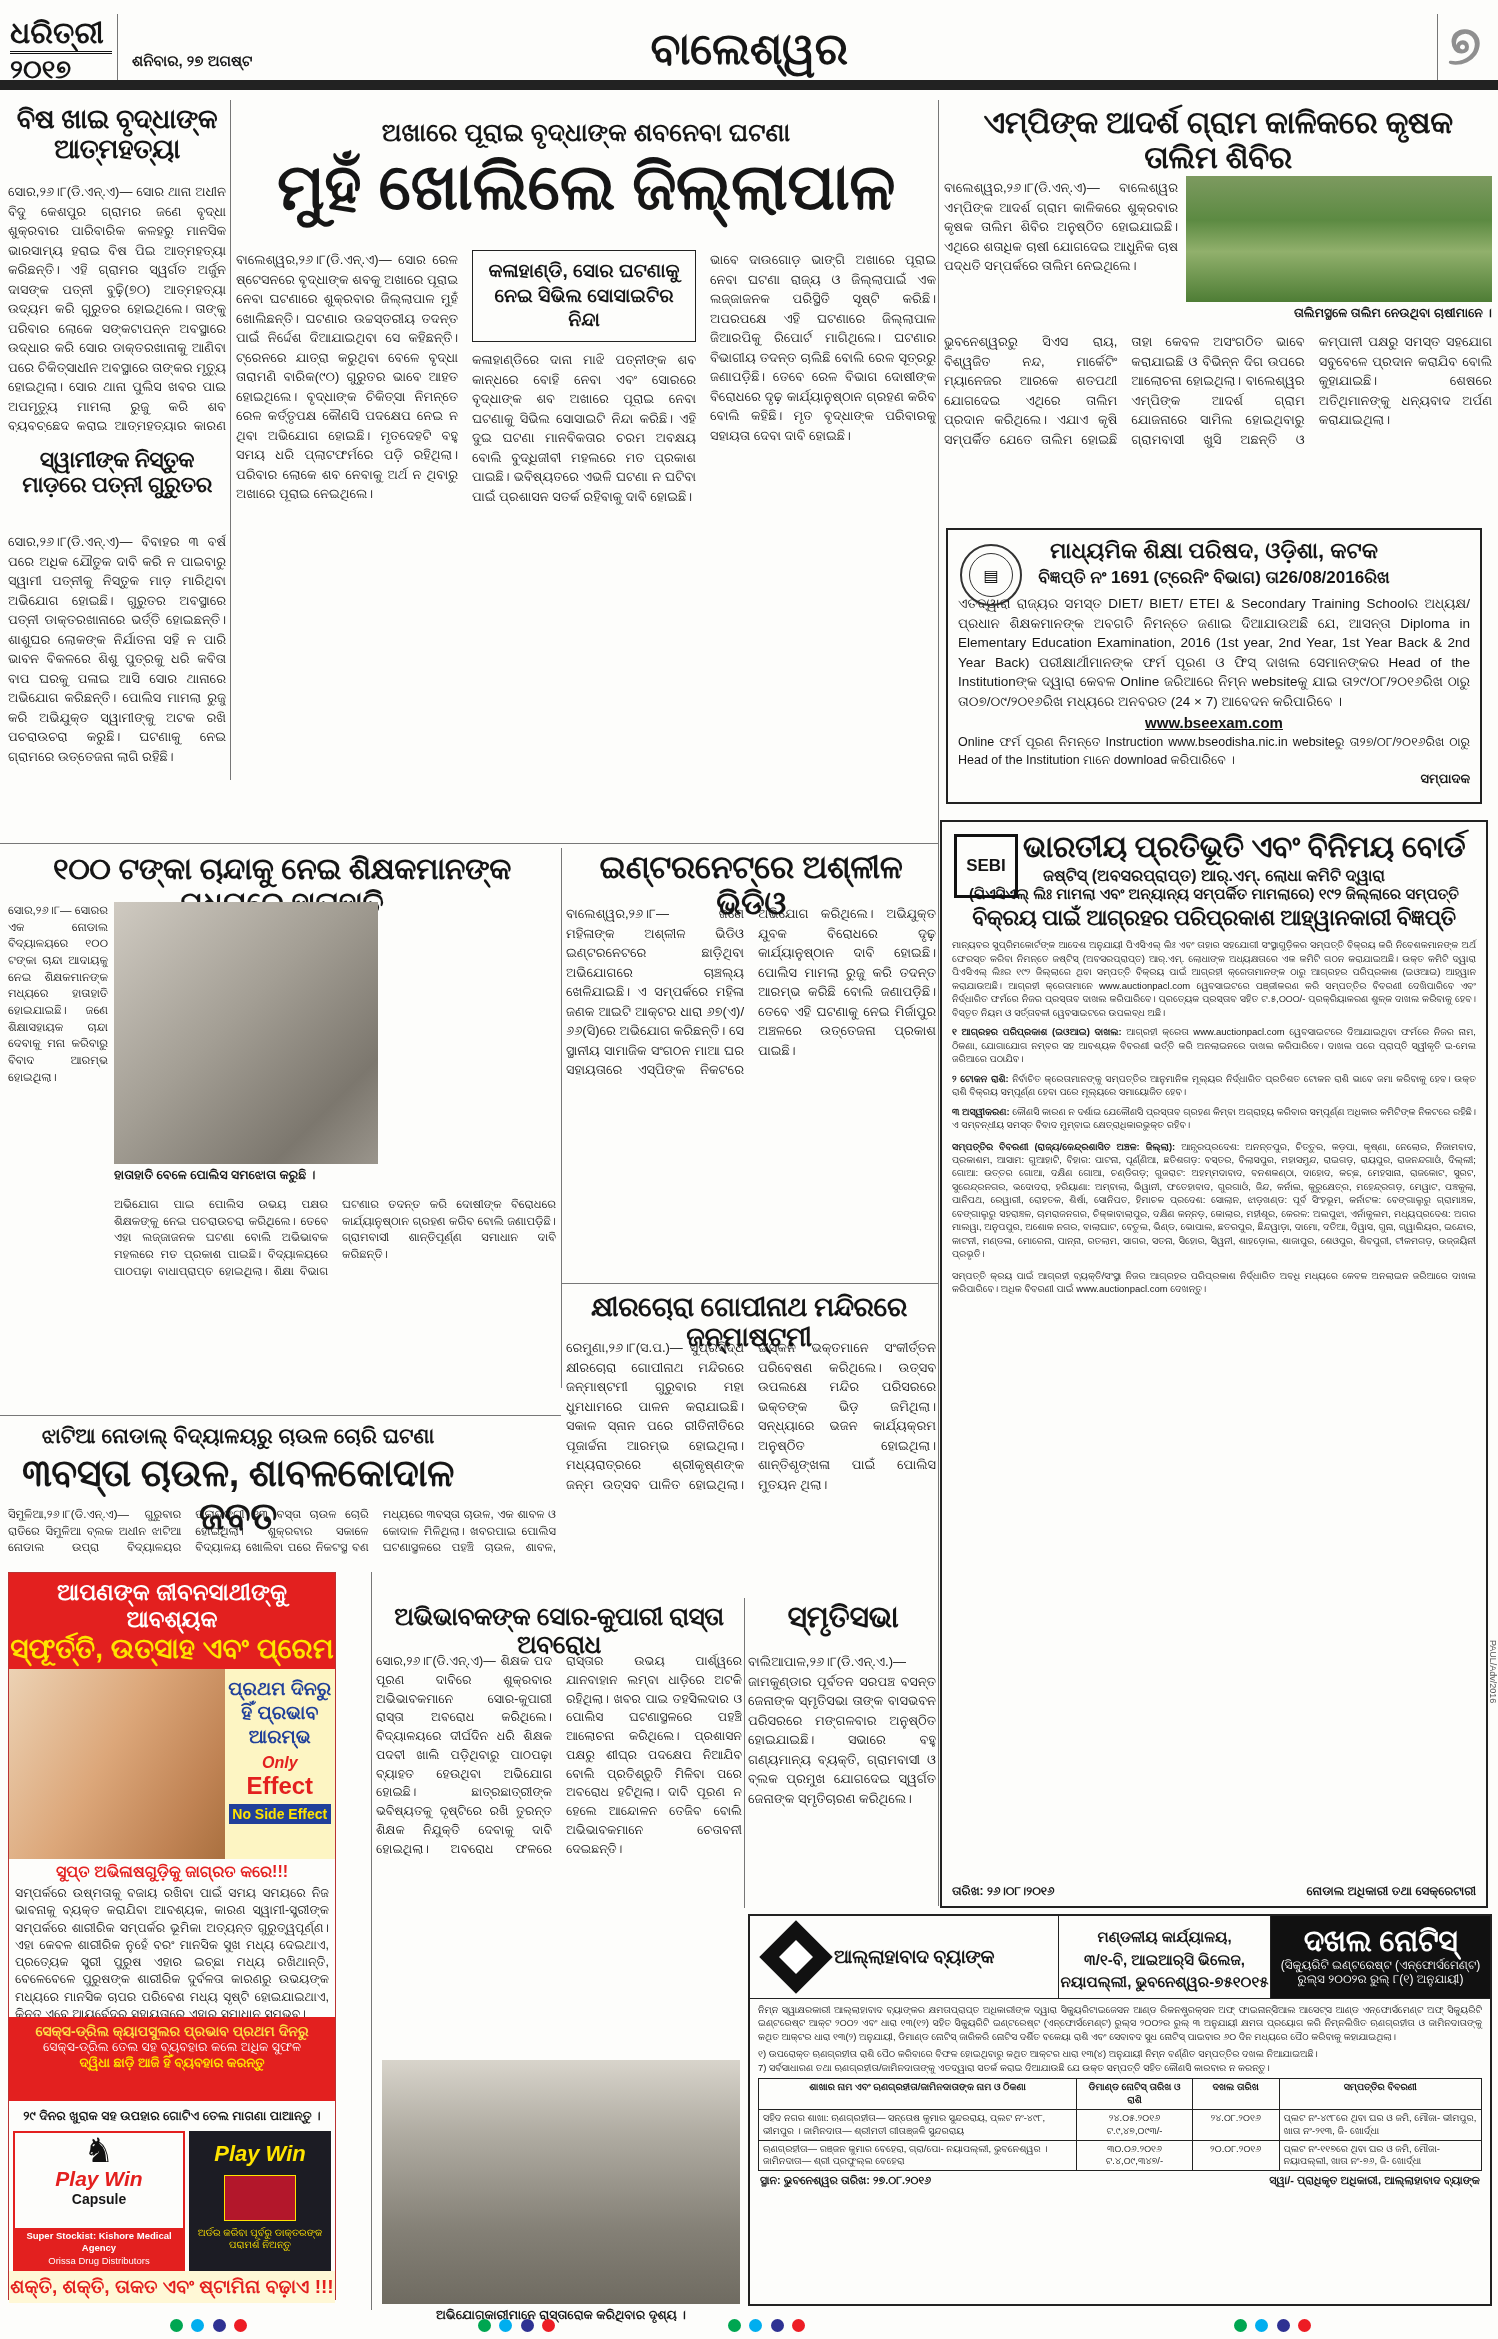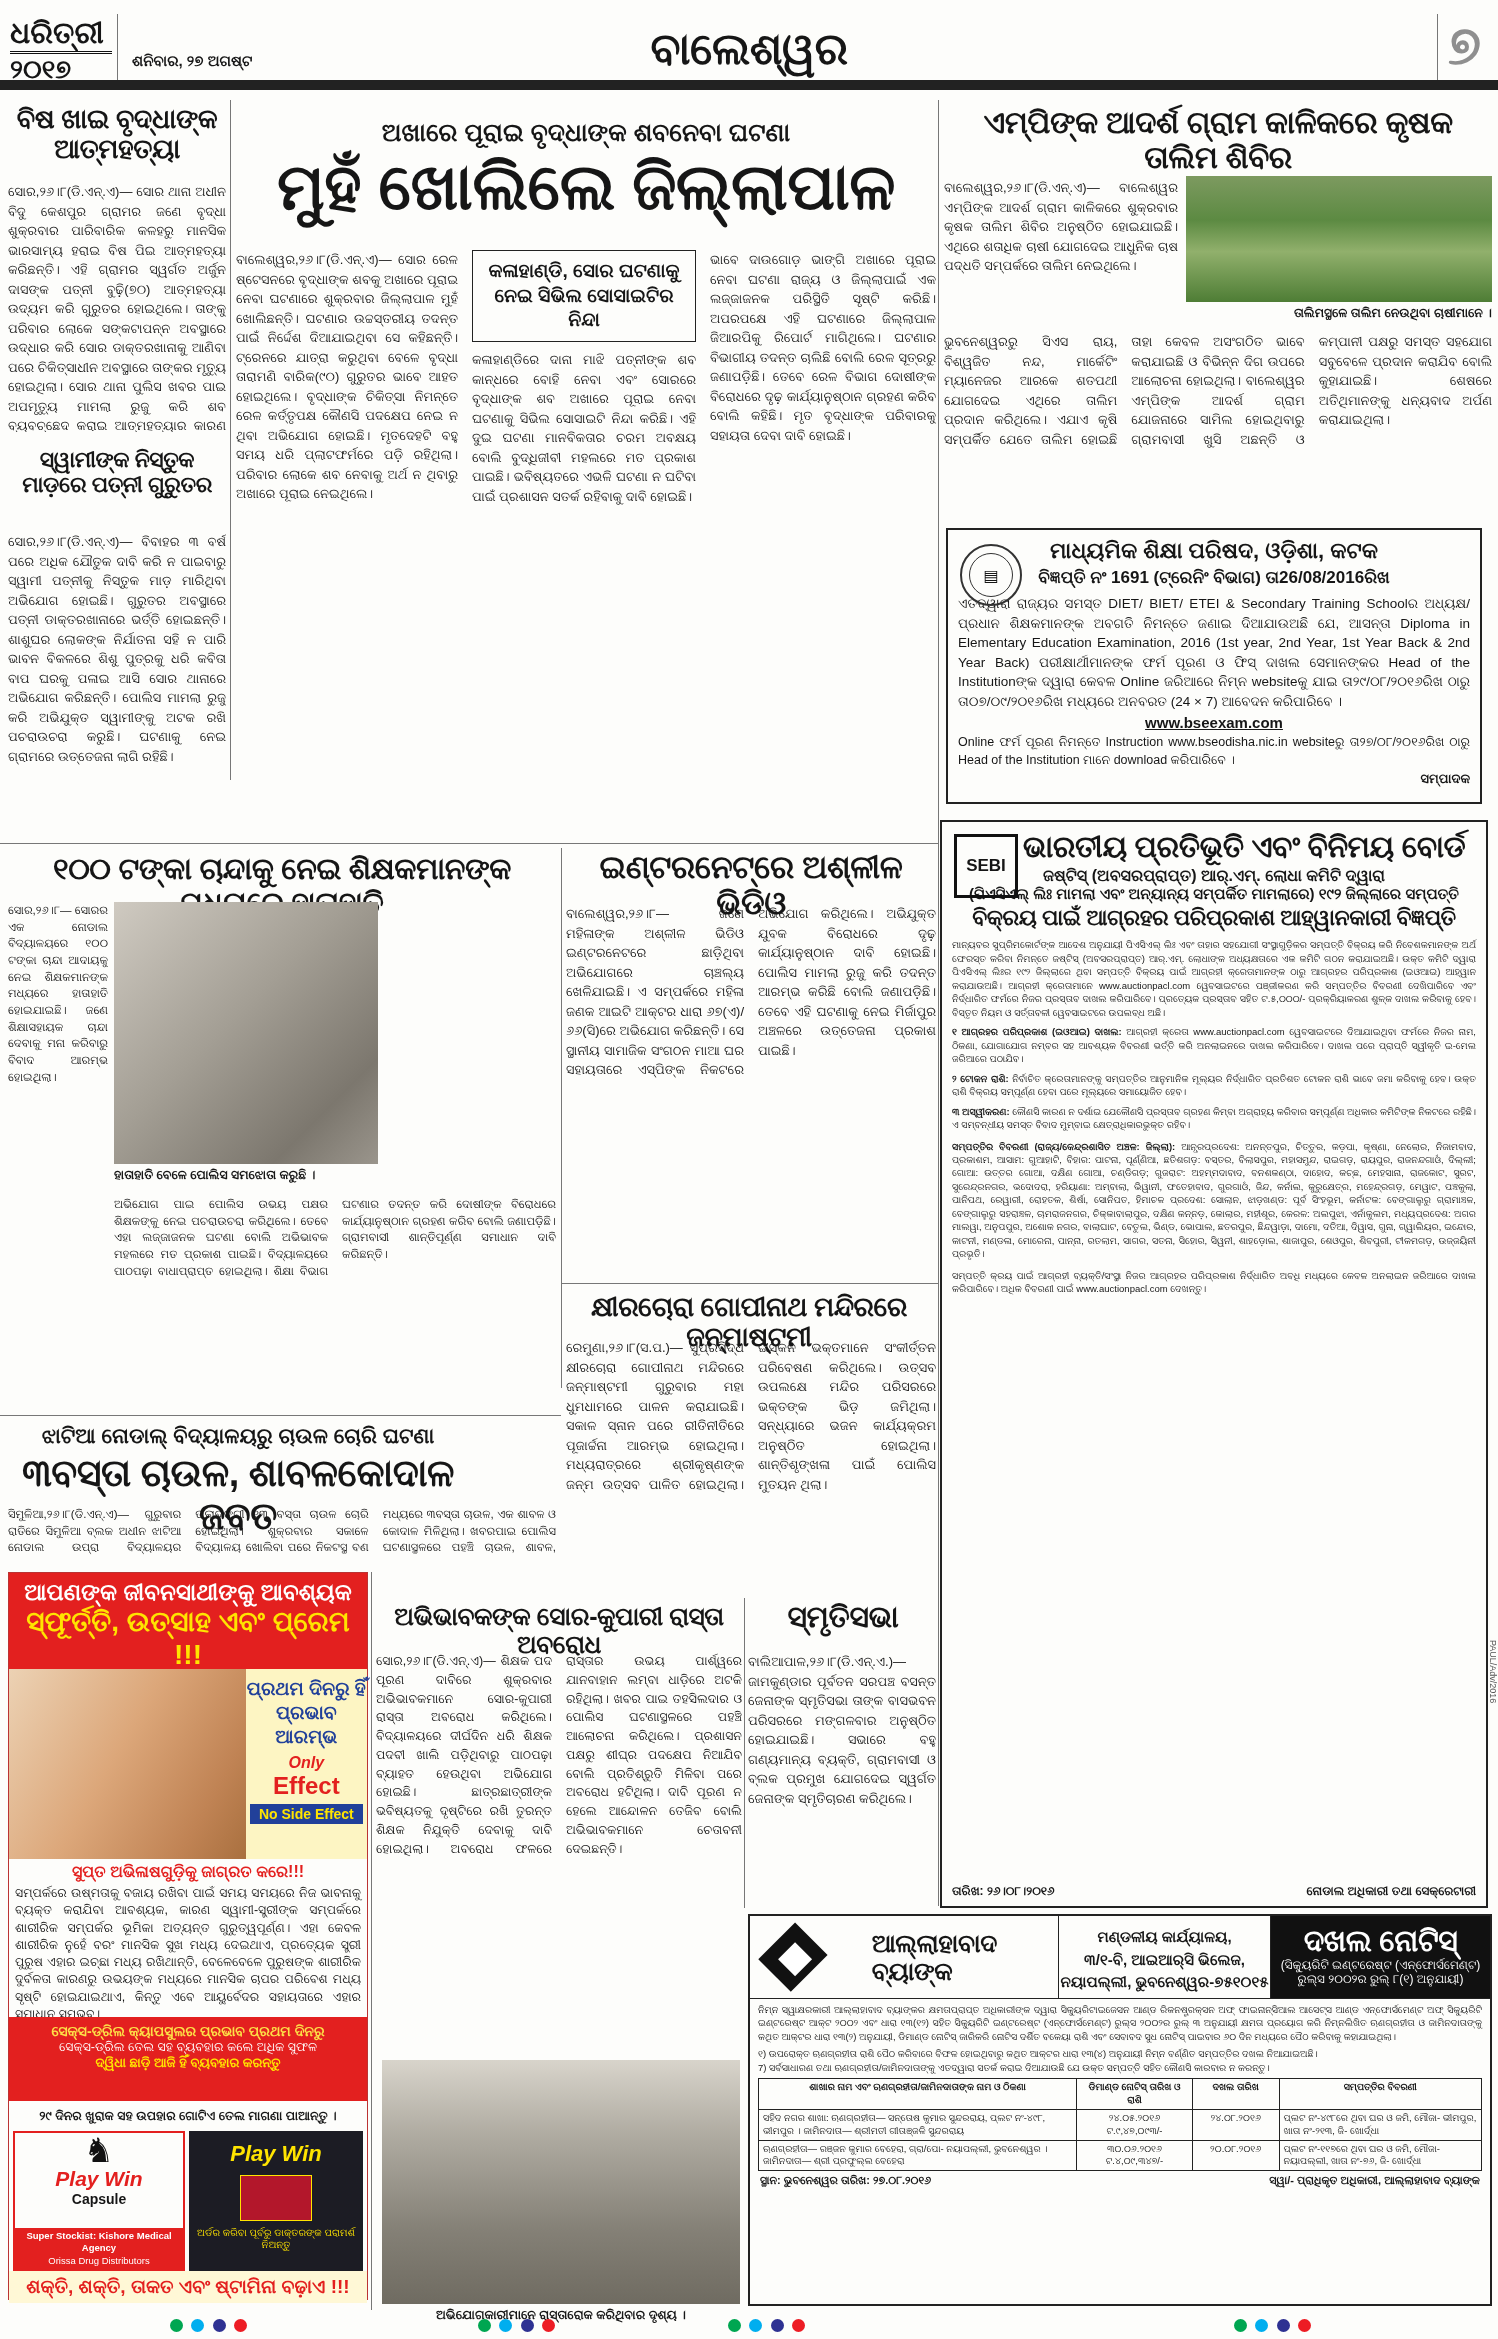--- a/index.html
+++ b/index.html
@@ -123,21 +123,21 @@
   <div class="abs ctr headline" style="left:566px;top:850px;width:370px;font-size:32px;">ଇଣ୍ଟରନେଟ୍‌ରେ ଅଶ୍ଳୀଳ ଭିଡିଓ</div>
   <div class="abs jt body-sm cols2" style="left:566px;top:904px;width:370px;height:360px;overflow:hidden;">ବାଲେଶ୍ୱର,୨୬।୮— ଜଣେ ମହିଳାଙ୍କ ଅଶ୍ଳୀଳ ଭିଡିଓ ଇଣ୍ଟରନେଟରେ ଛାଡ଼ିଥିବା ଅଭିଯୋଗରେ ଚାଞ୍ଚଲ୍ୟ ଖେଳିଯାଇଛି। ଏ ସମ୍ପର୍କରେ ମହିଳା ଜଣକ ଆଇଟି ଆକ୍ଟର ଧାରା ୬୭(ଏ)/୬୬(ସି)ରେ ଅଭିଯୋଗ କରିଛନ୍ତି। ସେ ସ୍ଥାନୀୟ ସାମାଜିକ ସଂଗଠନ ମାଆ ଘର ସହାୟତାରେ ଏସ୍‌ପିଙ୍କ ନିକଟରେ ଅଭିଯୋଗ କରିଥିଲେ। ଅଭିଯୁକ୍ତ ଯୁବକ ବିରୋଧରେ ଦୃଢ଼ କାର୍ଯ୍ୟାନୁଷ୍ଠାନ ଦାବି ହୋଇଛି। ପୋଲିସ ମାମଲା ରୁଜୁ କରି ତଦନ୍ତ ଆରମ୍ଭ କରିଛି ବୋଲି ଜଣାପଡ଼ିଛି। ତେବେ ଏହି ଘଟଣାକୁ ନେଇ ମିର୍ଜାପୁର ଅଞ୍ଚଳରେ ଉତ୍ତେଜନା ପ୍ରକାଶ ପାଇଛି।</div>
 
   <div class="abs ctr headline" style="left:560px;top:1292px;width:378px;font-size:27px;">କ୍ଷୀରଚୋରା ଗୋପୀନାଥ ମନ୍ଦିରରେ ଜନ୍ମାଷ୍ଟମୀ</div>
   <div class="abs jt body-sm cols2" style="left:566px;top:1338px;width:370px;height:222px;overflow:hidden;">ରେମୁଣା,୨୬।୮(ସ.ପ.)— ସୁପ୍ରସିଦ୍ଧ କ୍ଷୀରଚୋରା ଗୋପୀନାଥ ମନ୍ଦିରରେ ଜନ୍ମାଷ୍ଟମୀ ଗୁରୁବାର ମହା ଧୁମଧାମରେ ପାଳନ କରାଯାଇଛି। ସକାଳ ସ୍ନାନ ପରେ ରୀତିନୀତିରେ ପୂଜାର୍ଚ୍ଚନା ଆରମ୍ଭ ହୋଇଥିଲା। ମଧ୍ୟରାତ୍ରରେ ଶ୍ରୀକୃଷ୍ଣଙ୍କ ଜନ୍ମ ଉତ୍ସବ ପାଳିତ ହୋଇଥିଲା। ଇସ୍କନ ଭକ୍ତମାନେ ସଂକୀର୍ତ୍ତନ ପରିବେଷଣ କରିଥିଲେ। ଉତ୍ସବ ଉପଲକ୍ଷେ ମନ୍ଦିର ପରିସରରେ ଭକ୍ତଙ୍କ ଭିଡ଼ ଜମିଥିଲା। ସନ୍ଧ୍ୟାରେ ଭଜନ କାର୍ଯ୍ୟକ୍ରମ ଅନୁଷ୍ଠିତ ହୋଇଥିଲା। ଶାନ୍ତିଶୃଙ୍ଖଳା ପାଇଁ ପୋଲିସ ମୁତୟନ ଥିଲା।</div>
 
   <div class="abs ctr b" style="left:8px;top:1424px;width:460px;font-size:21px;">ଝାଟିଆ ନୋଡାଲ୍ ବିଦ୍ୟାଳୟରୁ ଚାଉଳ ଚୋରି ଘଟଣା</div>
   <div class="abs ctr headline" style="left:8px;top:1452px;width:460px;font-size:38px;">୩ବସ୍ତା ଚାଉଳ, ଶାବଳକୋଦାଳ ଜବତ</div>
   <div class="abs jt body-xs cols3" style="left:8px;top:1506px;width:548px;height:60px;overflow:hidden;">ସିମୁଳିଆ,୨୬।୮(ଡି.ଏନ୍.ଏ)— ଗୁରୁବାର ରାତିରେ ସିମୁଳିଆ ବ୍ଲକ ଅଧୀନ ଝାଟିଆ ନୋଡାଲ ଉପ୍ରା ବିଦ୍ୟାଳୟର ତାଲାଭଙ୍ଗୀ ୧୩ ବସ୍ତା ଚାଉଳ ଚୋରି ହୋଇଥିଲା। ଶୁକ୍ରବାର ସକାଳେ ବିଦ୍ୟାଳୟ ଖୋଲିବା ପରେ ନିକଟସ୍ଥ ବଣ ମଧ୍ୟରେ ୩ବସ୍ତା ଚାଉଳ, ଏକ ଶାବଳ ଓ କୋଦାଳ ମିଳିଥିଲା। ଖବରପାଇ ପୋଲିସ ଘଟଣାସ୍ଥଳରେ ପହଞ୍ଚି ଚାଉଳ, ଶାବଳ, କୋଦାଳ ଜବତ କରି ଘଟଣାର ତଦନ୍ତ କରିଥିଲା।</div>
 
-  <div class="abs" style="left:8px;top:1572px;width:360px;height:728px;border:1px solid #b33;box-sizing:border-box;">
+  <div class="abs" style="left:8px;top:1572px;width:328px;height:728px;border:1px solid #b33;box-sizing:border-box;">
     <div class="ctr" style="background:#e3201f;height:96px;padding-top:6px;box-sizing:border-box;">
       <div class="b" style="color:#fff;font-size:23px;">ଆପଣଙ୍କ ଜୀବନସାଥୀଙ୍କୁ ଆବଶ୍ୟକ</div>
       <div class="b" style="color:#ffe400;font-size:28px;">ସ୍ଫୂର୍ତ୍ତି, ଉତ୍ସାହ ଏବଂ ପ୍ରେମ !!!</div>
     </div>
     <div style="display:flex;height:190px;">
       <div style="width:238px;background:linear-gradient(120deg,#ecd2b4 0%,#dca77a 45%,#c08354 80%,#a9703f 100%);"></div>
       <div class="ctr" style="width:122px;background:#fdf5c3;padding-top:8px;box-sizing:border-box;">
         <div class="b" style="color:#21409a;font-size:19px;line-height:1.25;">ପ୍ରଥମ ଦିନରୁ ହିଁ ପ୍ରଭାବ ଆରମ୍ଭ</div>
         <div class="b" style="color:#e3201f;font-size:16px;font-style:italic;margin-top:6px;">Only</div>
         <div class="b" style="color:#e3201f;font-size:24px;">Effect</div>
@@ -178,21 +178,21 @@
 
   <div class="abs ctr headline" style="left:750px;top:1600px;width:186px;font-size:30px;">ସ୍ମୃତିସଭା</div>
   <div class="abs jt body-sm" style="left:748px;top:1652px;width:188px;height:252px;overflow:hidden;">ବାଲିଆପାଳ,୨୬।୮(ଡି.ଏନ୍.ଏ.)— ଜାମକୁଣ୍ଡାର ପୂର୍ବତନ ସରପଞ୍ଚ ବସନ୍ତ ଜେନାଙ୍କ ସ୍ମୃତିସଭା ତାଙ୍କ ବାସଭବନ ପରିସରରେ ମଙ୍ଗଳବାର ଅନୁଷ୍ଠିତ ହୋଇଯାଇଛି। ସଭାରେ ବହୁ ଗଣ୍ୟମାନ୍ୟ ବ୍ୟକ୍ତି, ଗ୍ରାମବାସୀ ଓ ବ୍ଲକ ପ୍ରମୁଖ ଯୋଗଦେଇ ସ୍ୱର୍ଗତ ଜେନାଙ୍କ ସ୍ମୃତିଚାରଣ କରିଥିଲେ।</div>
 
   <div class="abs boxed" style="left:748px;top:1914px;width:744px;height:392px;border-width:2px;box-sizing:border-box;">
     <div style="display:flex;height:82px;border-bottom:1.5px solid #222;">
       <div style="width:300px;display:flex;align-items:center;padding-left:8px;border-right:1px solid #222;">
         <div style="width:52px;height:52px;background:#111;transform:rotate(45deg);margin:0 12px;position:relative;">
           <div style="position:absolute;left:14px;top:14px;width:24px;height:24px;background:#fff;"></div>
         </div>
-        <div class="headline" style="font-size:25px;margin-left:44px;">ଆଲ୍ଲାହାବାଦ ବ୍ୟାଙ୍କ</div>
+        <div class="headline" style="font-size:19px;">ଆଲ୍ଲାହାବାଦ ବ୍ୟାଙ୍କ</div>
       </div>
       <div class="ctr b" style="width:212px;font-size:15px;line-height:1.5;padding-top:10px;border-right:1px solid #222;box-sizing:border-box;">
         <div>ମଣ୍ଡଳୀୟ କାର୍ଯ୍ୟାଳୟ,</div>
         <div>୩/୧-ବି, ଆଇଆର୍‌ସି ଭିଲେଜ,</div>
         <div>ନୟାପଲ୍ଲୀ, ଭୁବନେଶ୍ୱର-୭୫୧୦୧୫</div>
       </div>
       <div class="ctr" style="flex:1;background:#111;color:#fff;padding-top:8px;">
         <div class="headline" style="font-size:30px;color:#fff;">ଦଖଲ ନୋଟିସ୍</div>
         <div style="font-size:12px;">(ସିକ୍ୟୁରିଟି ଇଣ୍ଟରେଷ୍ଟ (ଏନ୍‌ଫୋର୍ସମେଣ୍ଟ)</div>
         <div style="font-size:12px;">ରୁଲ୍ସ ୨୦୦୨ର ରୁଲ୍ ୮(୧) ଅନୁଯାୟୀ)</div>

